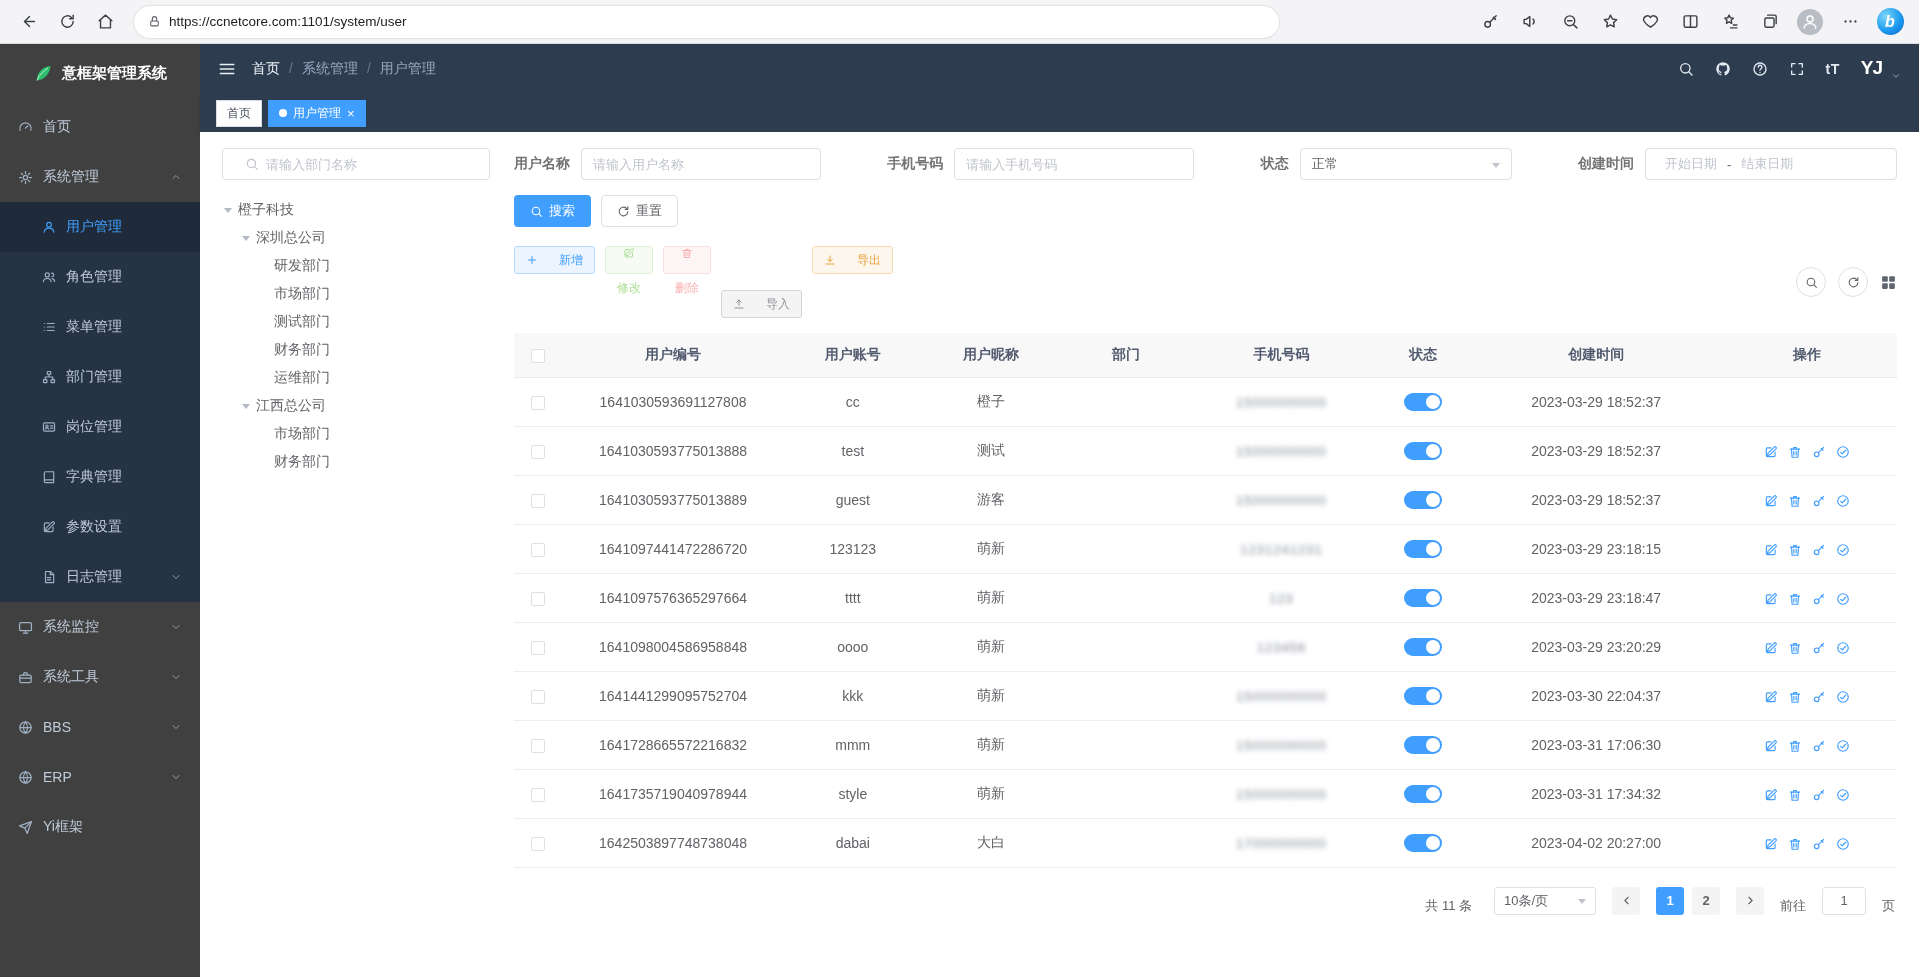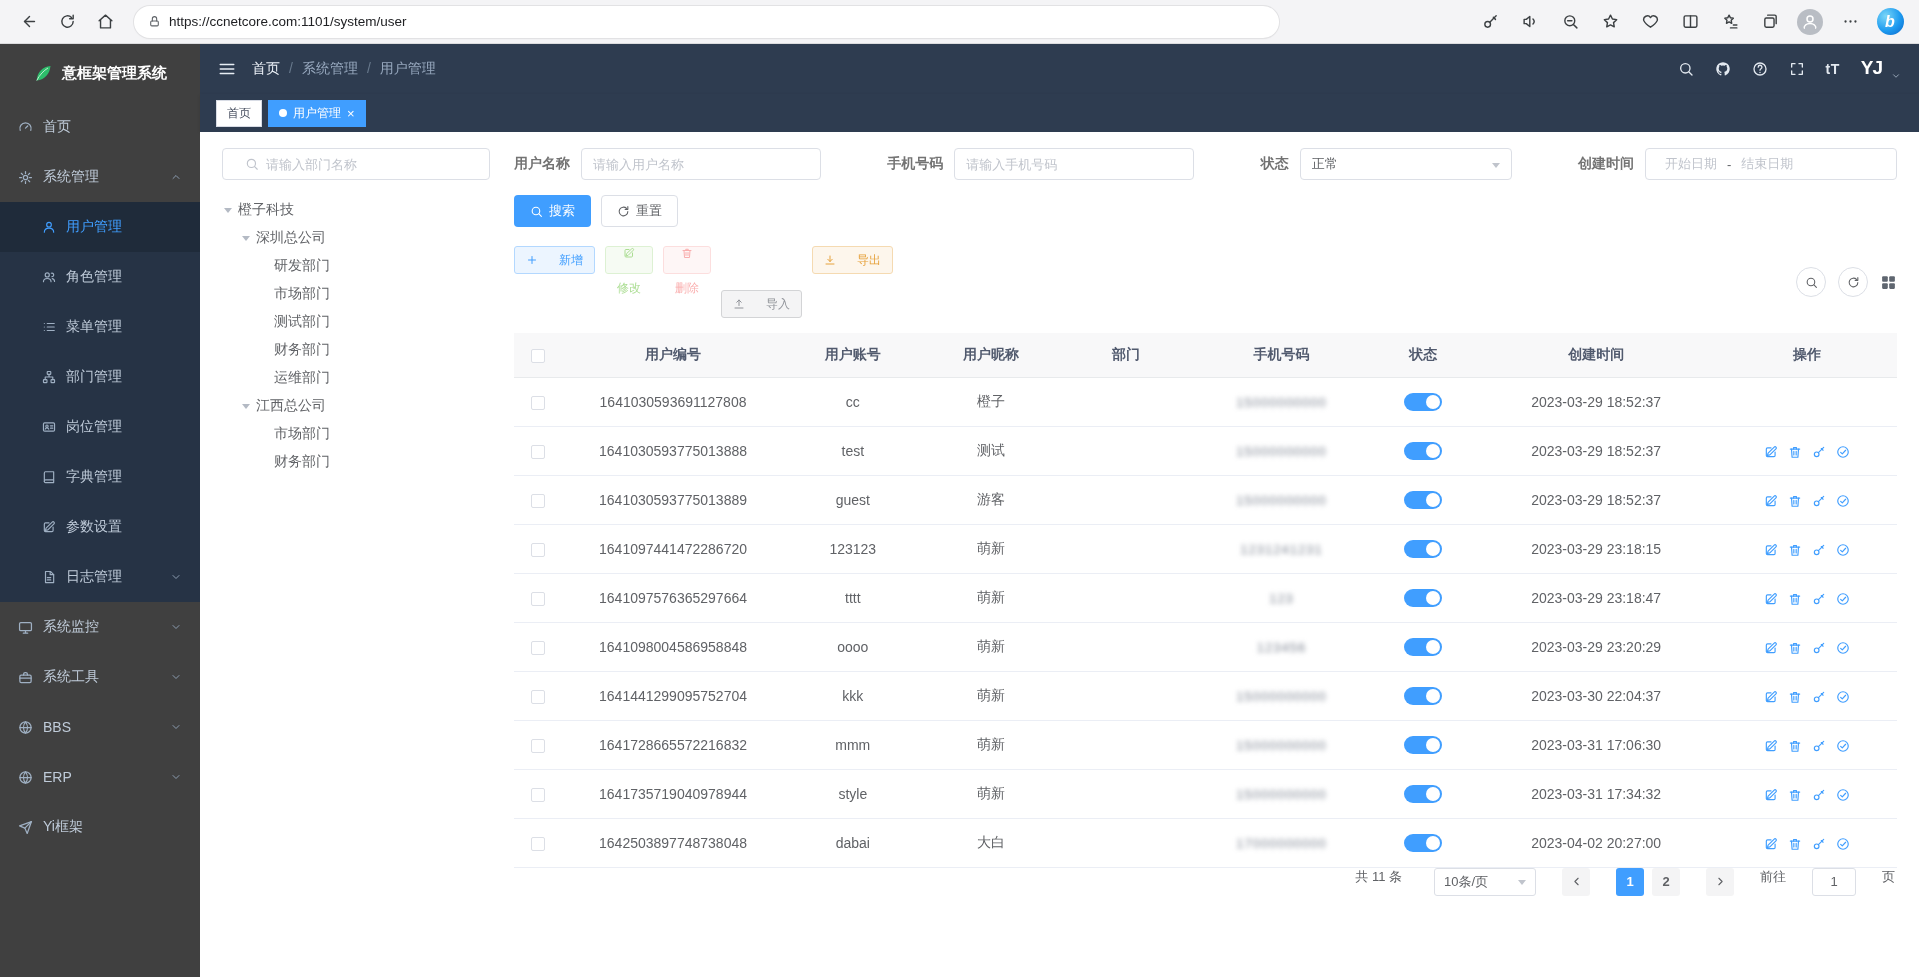--- a/index.html
+++ b/index.html
@@ -104,21 +104,21 @@
   .tablewrap{margin-top:15px;}
   table{width:100%;border-collapse:collapse;table-layout:fixed;}
   th{background:#f8f8f9;color:#515a6e;font-weight:700;font-size:14px;height:44px;border-bottom:1px solid #e8eaec;text-align:center;white-space:nowrap;}
   td{height:49px;border-bottom:1px solid #ebeef5;font-size:14px;color:#606266;text-align:center;white-space:nowrap;overflow:hidden;}
   .cbx{width:14px;height:14px;border:1px solid #dcdfe6;border-radius:2px;display:inline-block;background:#fff;vertical-align:middle;cursor:pointer;}
   .blurtext{filter:blur(2.6px);color:#7d8491;font-size:13px;letter-spacing:1px;user-select:none;}
   .toggle{width:38px;height:18px;border-radius:9px;background:#409eff;display:inline-flex;align-items:center;justify-content:flex-end;padding:0 2px;cursor:pointer;vertical-align:middle;}
   .knob{width:14px;height:14px;background:#fff;border-radius:50%;}
   .opicon{color:#409eff;font-size:14px;margin:0 5px;cursor:pointer;display:inline-flex;vertical-align:middle;}
 
-  .pagination{display:flex;align-items:flex-start;justify-content:flex-end;gap:26px;font-size:13px;color:#606266;padding-right:2px;}
+  .pagination{margin-top:19px;display:flex;align-items:flex-end;justify-content:flex-end;gap:16px;font-size:13px;color:#606266;padding-right:2px;}
   .ptotal{margin-right:6px;}
   .psize{width:102px;height:28px;border:1px solid #dcdfe6;border-radius:3px;display:flex;align-items:center;justify-content:space-between;padding:0 9px;cursor:pointer;background:#fff;}
   .pnav{width:28px;height:28px;background:#f4f4f5;border-radius:3px;display:flex;align-items:center;justify-content:center;color:#606266;font-size:13px;cursor:pointer;}
   .pages{display:flex;gap:8px;}
   .page{min-width:28px;height:28px;background:#f4f4f5;border-radius:3px;display:flex;align-items:center;justify-content:center;font-weight:600;cursor:pointer;}
   .page.active{background:#409eff;color:#fff;}
   .goto-input{width:44px;height:28px;border:1px solid #dcdfe6;border-radius:3px;text-align:center;font-size:13px;color:#606266;outline:none;font-family:inherit;}
 </style>
 </head>
 <body>

